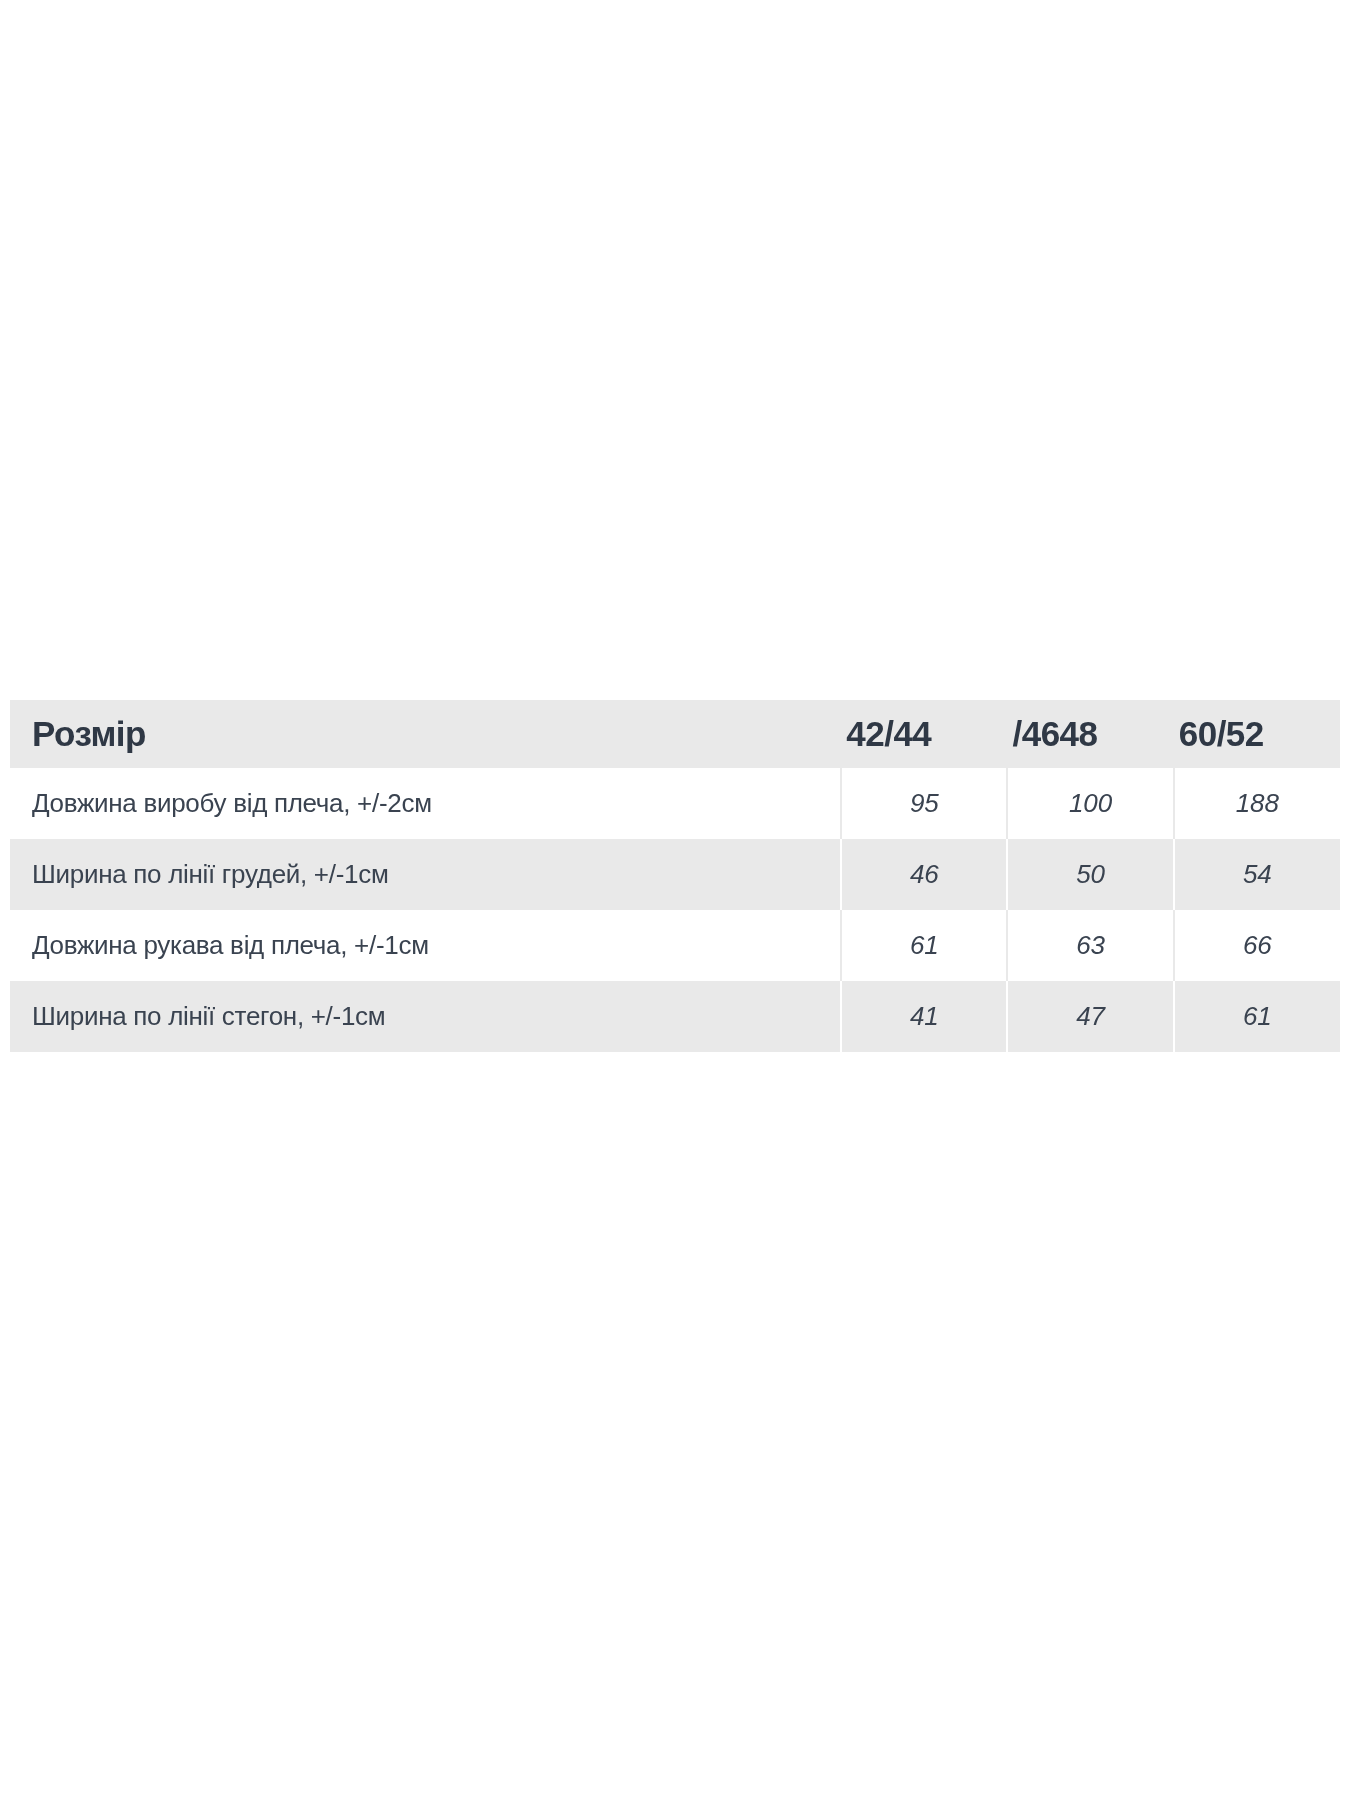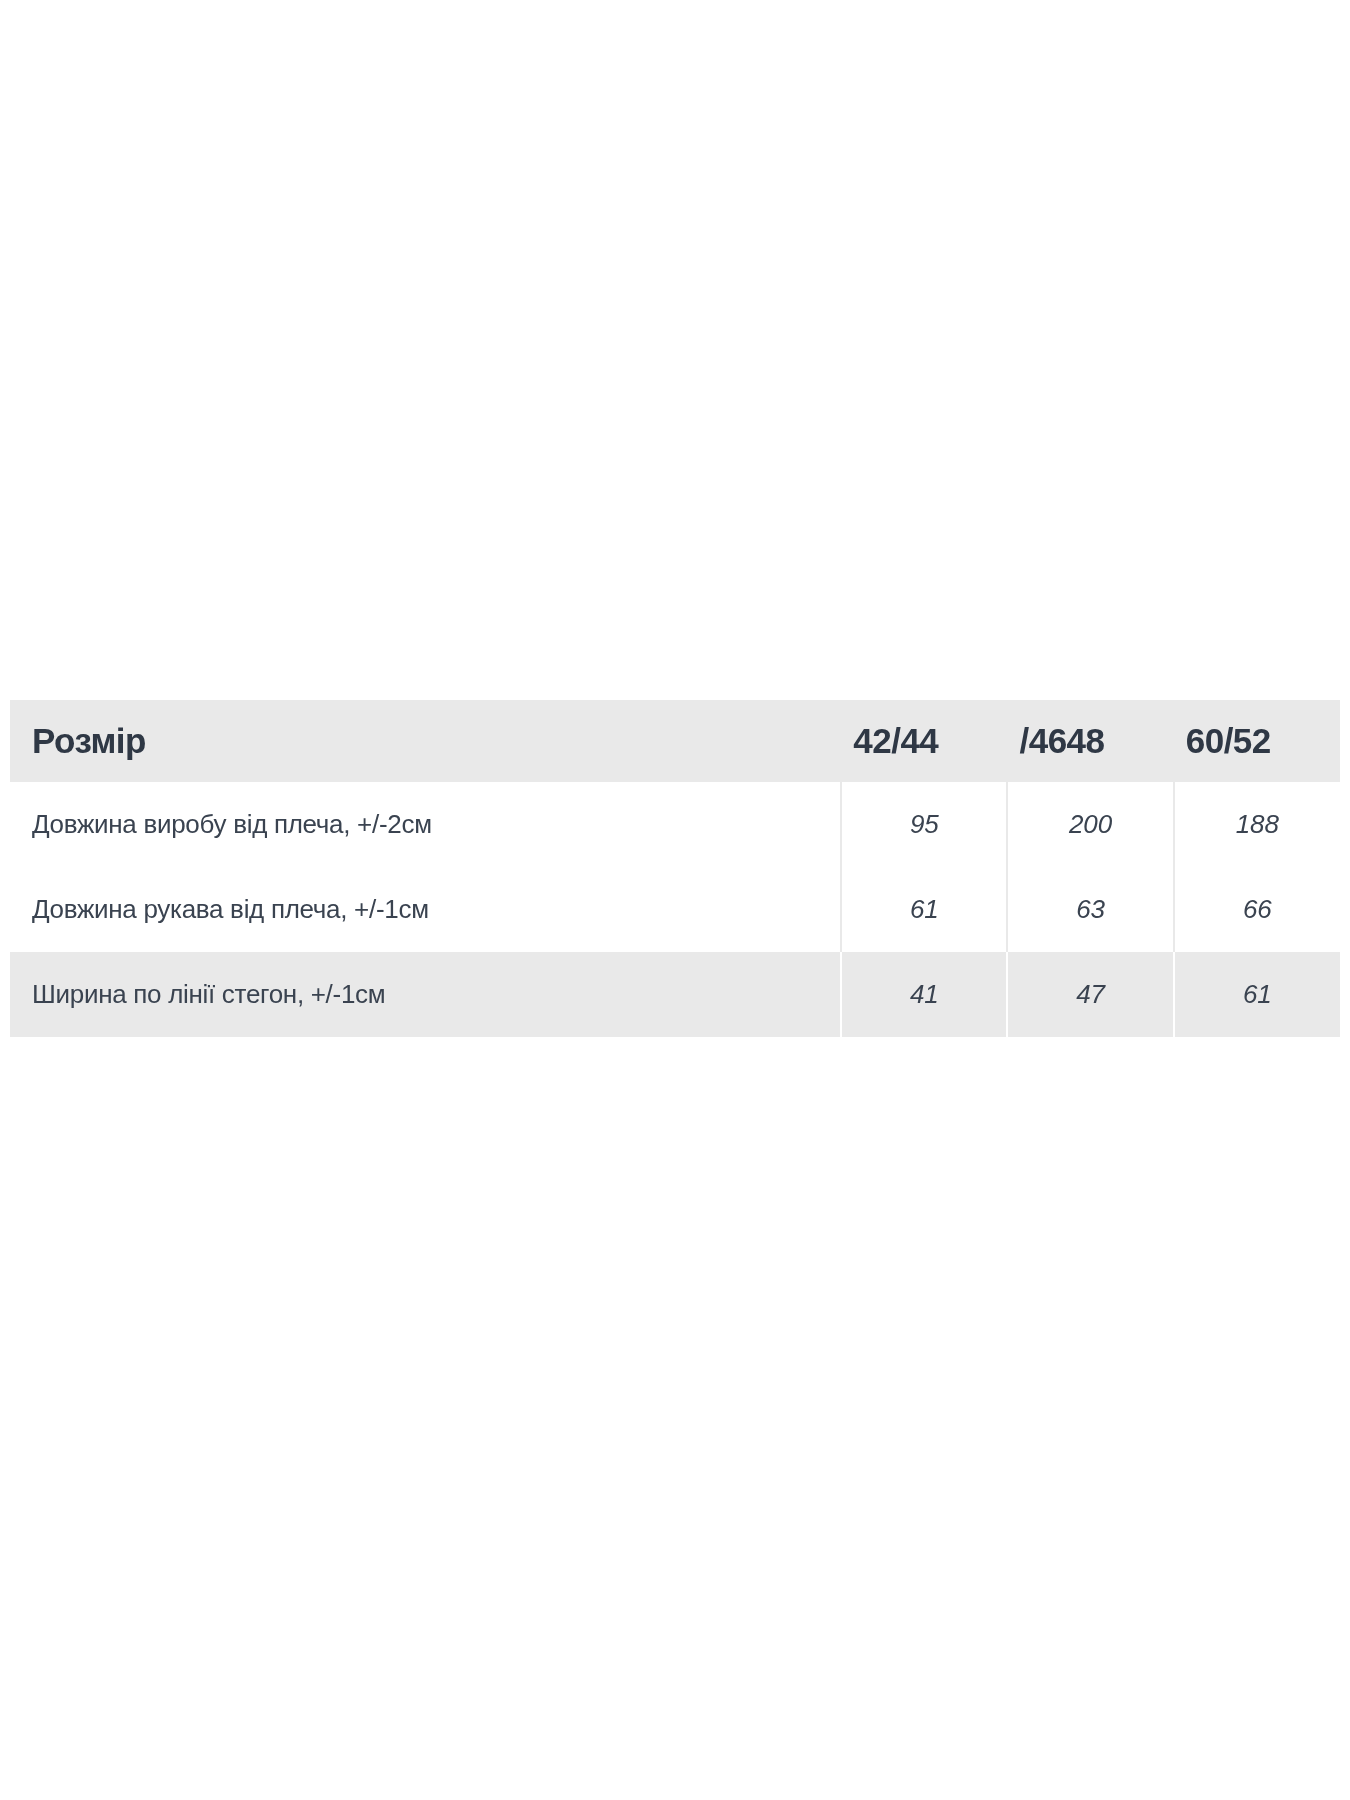--- a/index.html
+++ b/index.html
@@ -33,21 +33,21 @@
   }
 
   table.size-table {
     border-collapse: collapse;
     width: 1330px;
     table-layout: fixed;
   }
 
   table.size-table td,
   table.size-table th {
-    padding: 11px;
+    padding: 4px;
     margin: 4px;
     vertical-align: middle;
   }
 
   
   col.c-label { width: 830px; }
   col.c-val   { width: 166px; }
 
   .row-head td {
     background: #e9e9e9;
@@ -124,24 +124,30 @@
         <tr class="row-head">
           <td class="label">Розмір</td>
           <td class="val">42/44</td>
           <td class="val">/4648</td>
           <td class="val">60/52</td>
         </tr>
 
         <tr class="row-body row-odd">
           <td class="label">Довжина виробу від плеча, +/-2см</td>
           <td class="val">95</td>
-          <td class="val">200</td>
+          <td class="val">100</td>
           <td class="val">188</td>
         </tr>
 
+        <tr class="row-body row-even">
+          <td class="label">Ширина по лінії грудей, +/-1см</td>
+          <td class="val">46</td>
+          <td class="val">50</td>
+          <td class="val">54</td>
+        </tr>
 
         <tr class="row-body row-odd">
           <td class="label">Довжина рукава від плеча, +/-1см</td>
           <td class="val">61</td>
           <td class="val">63</td>
           <td class="val">66</td>
         </tr>
 
         <tr class="row-body row-even">
           <td class="label">Ширина по лінії стегон, +/-1см</td>

